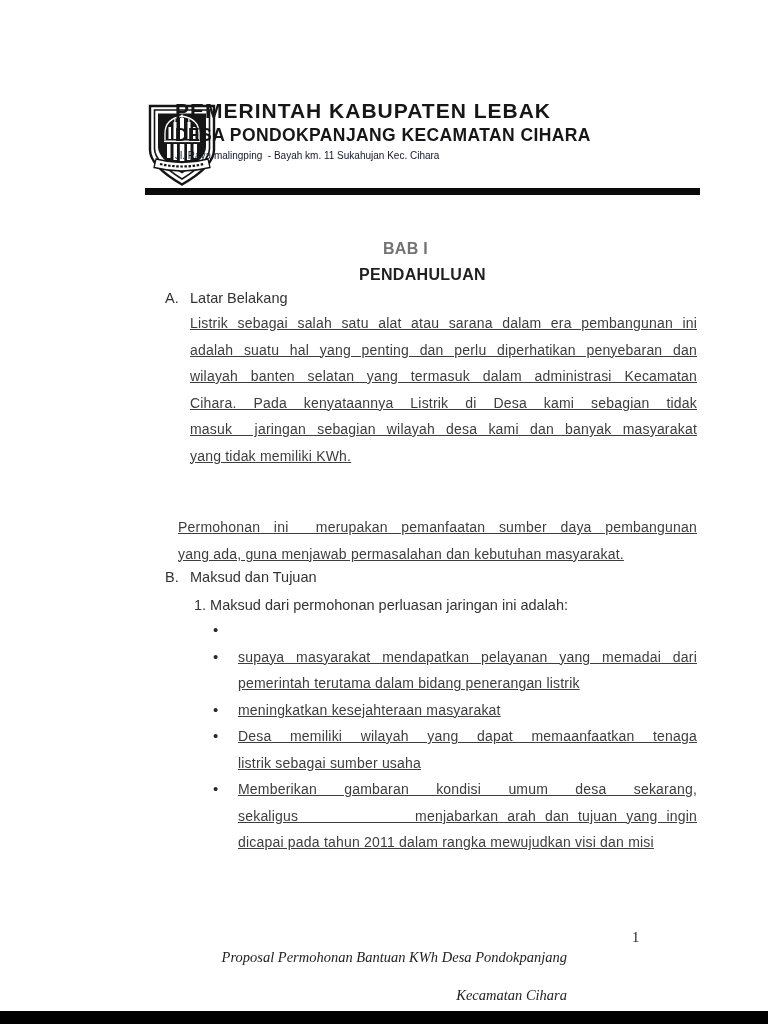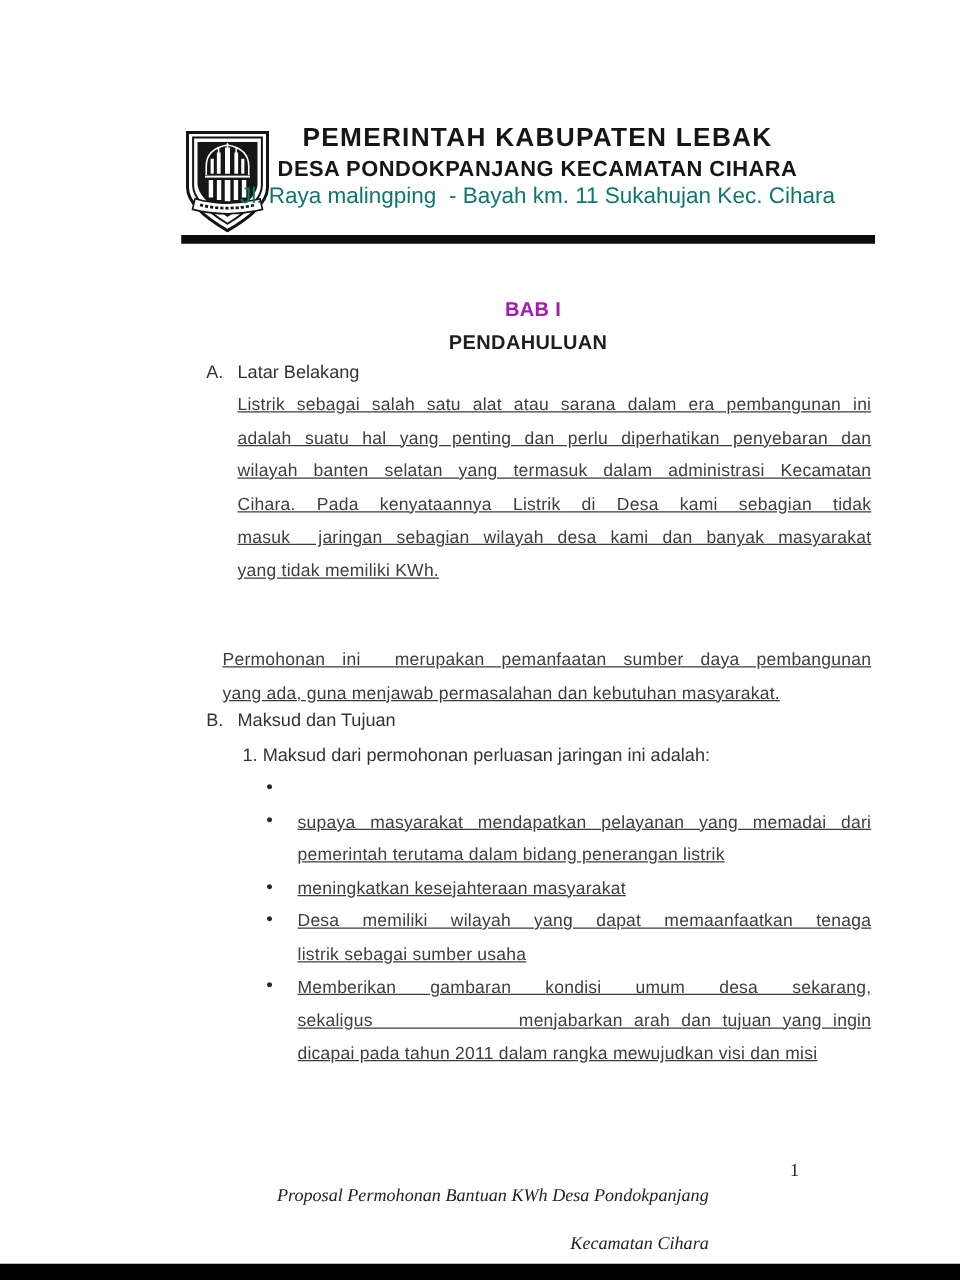--- a/index.html
+++ b/index.html
@@ -2,28 +2,28 @@
 <html><head>
 <meta charset="utf-8">
 <style>
   html,body{margin:0;padding:0;background:#ffffff;}
   .page{
     position:relative;width:768px;height:1024px;background:#ffffff;overflow:hidden;
     font-family:"Liberation Sans","DejaVu Sans",sans-serif;color:#3d3d3d;
   }
   
   .crest{position:absolute;left:145px;top:103px;width:74px;height:84px;}
-  .htext{position:absolute;left:175px;top:97px;width:510px;text-align:center;color:#161616;}
+  .htext{position:absolute;left:175px;top:97px;width:510px;color:#161616;}
   .h-title{font-size:21px;font-weight:bold;line-height:27px;letter-spacing:1px;}
   .h-sub{font-size:17.5px;font-weight:bold;line-height:22px;letter-spacing:0.4px;}
-  .h-addr{font-size:18px;line-height:20px;color:#0f766e;}
+  .h-addr{font-size:10px;line-height:20px;color:#0f172a;}
   .hrule{position:absolute;left:145px;top:188px;width:555px;height:7px;background:#0b0b0b;}
   
-  .bab{position:absolute;left:149px;top:239px;width:555px;text-align:center;
-       font-size:16px;font-weight:bold;line-height:20px;color:#a21caf;letter-spacing:0.3px;}
+  .bab{position:absolute;left:128px;top:239px;width:555px;text-align:center;
+       font-size:16px;font-weight:bold;line-height:20px;color:#737373;letter-spacing:0.3px;}
   .bab2{position:absolute;left:145px;top:265px;width:555px;text-align:center;
        font-size:16px;font-weight:bold;line-height:20px;color:#1f1f1f;letter-spacing:0.3px;}
   .sec{position:absolute;left:165px;font-size:14.5px;line-height:20px;color:#333;display:flex;}
   .sec-a{top:288px;}
   .sec-b{top:567px;}
   .sec-label{width:25px;flex:0 0 25px;}
   .para{position:absolute;font-size:14px;letter-spacing:0.2px;}
   .para1{left:190px;top:310px;width:507px;}
   .para2{left:178px;top:514px;width:519px;}
   .ln{line-height:26.5px;min-height:26.5px;}

